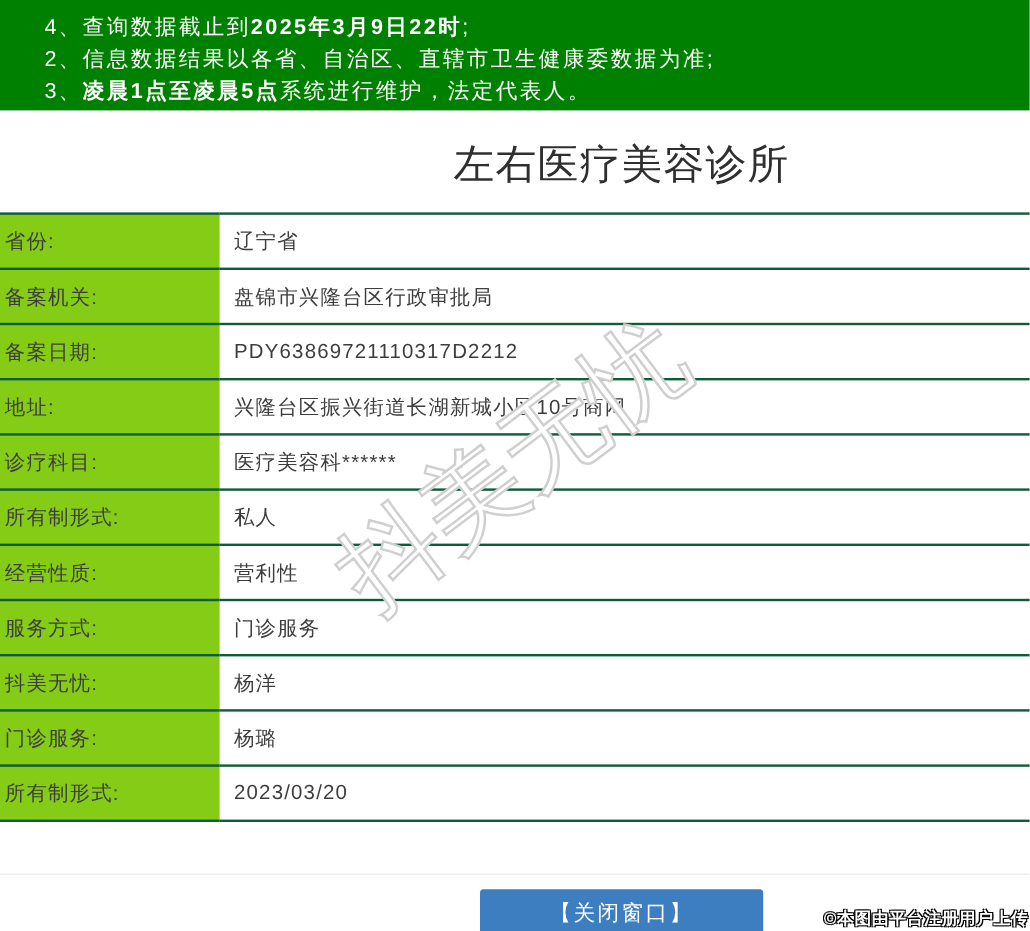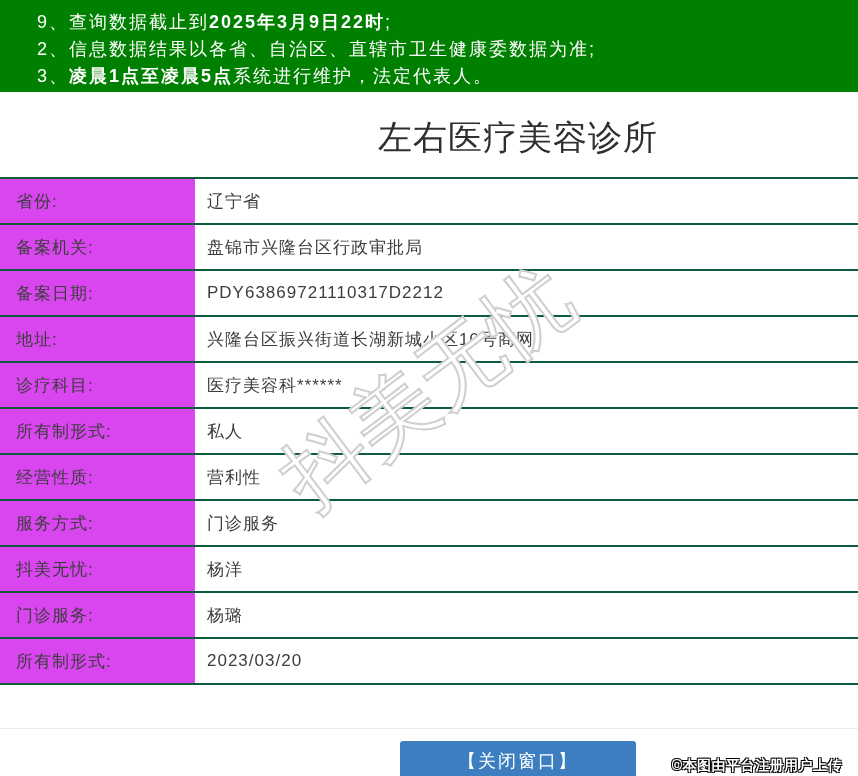--- a/index.html
+++ b/index.html
@@ -34,21 +34,21 @@
     margin-top: 19px;
     border-top: 2px solid #0d5c3a;
     font-size: 17px; color: #3d3d3d;
   }
   .info-table th, .info-table td {
     border-bottom: 2px solid #0d5c3a;
     height: 44px; font-weight: 400;
     text-align: left; letter-spacing: 1px;
     padding-top: 0; padding-bottom: 0;
   }
-  .info-table th { width: 178px; background: #d946ef; padding-left: 16px; }
+  .info-table th { width: 178px; background: #84cc16; padding-left: 4px; }
   .info-table td { padding-left: 12px; }
 
   
   .bottom-divider { height: 1px; background: #ececec; margin-top: 43px; }
 
   .button-row { text-align: center; margin-top: 12px; }
   .close-button {
     width: 236px; height: 40px;
     background: #3c7ebf; color: #ffffff;
     border: none; border-radius: 3px;
@@ -62,35 +62,35 @@
     transform: translate(-50%, -50%) rotate(-37deg);
     font-size: 84px; line-height: 1;
     color: #ffffff;
     -webkit-text-stroke: 2px #cfcfcf;
     white-space: nowrap; z-index: 5;
     pointer-events: none;
   }
 
   
   .upload-stamp {
-    position: absolute; right: 16px; bottom: 1px;
+    position: absolute; right: 1px; bottom: 1px;
     font-size: 14px; font-weight: 700; color: #ffffff;
     text-shadow: -1px -1px 0 #000, 1px -1px 0 #000,
                  -1px 1px 0 #000, 1px 1px 0 #000;
     z-index: 6; letter-spacing: 0.5px;
   }
 </style>
 </head>
 <body>
 
 <div class="page">
 
   <div class="notice-banner">
     <div id="notice-list">
-        <div class="notice-line"><span>9、查询数据截止到</span><b>2025年3月9日22时</b><span>;</span></div>
+        <div class="notice-line"><span>4、查询数据截止到</span><b>2025年3月9日22时</b><span>;</span></div>
         <div class="notice-line"><span>2、信息数据结果以各省、自治区、直辖市卫生健康委数据为准;</span></div>
         <div class="notice-line"><span>3、</span><b>凌晨1点至凌晨5点</b><span>系统进行维护，法定代表人。</span></div>
       </div>
   </div>
 
   <h1 class="title">左右医疗美容诊所</h1>
 
   <table class="info-table">
     <tbody id="info-table-body">
         <tr>

